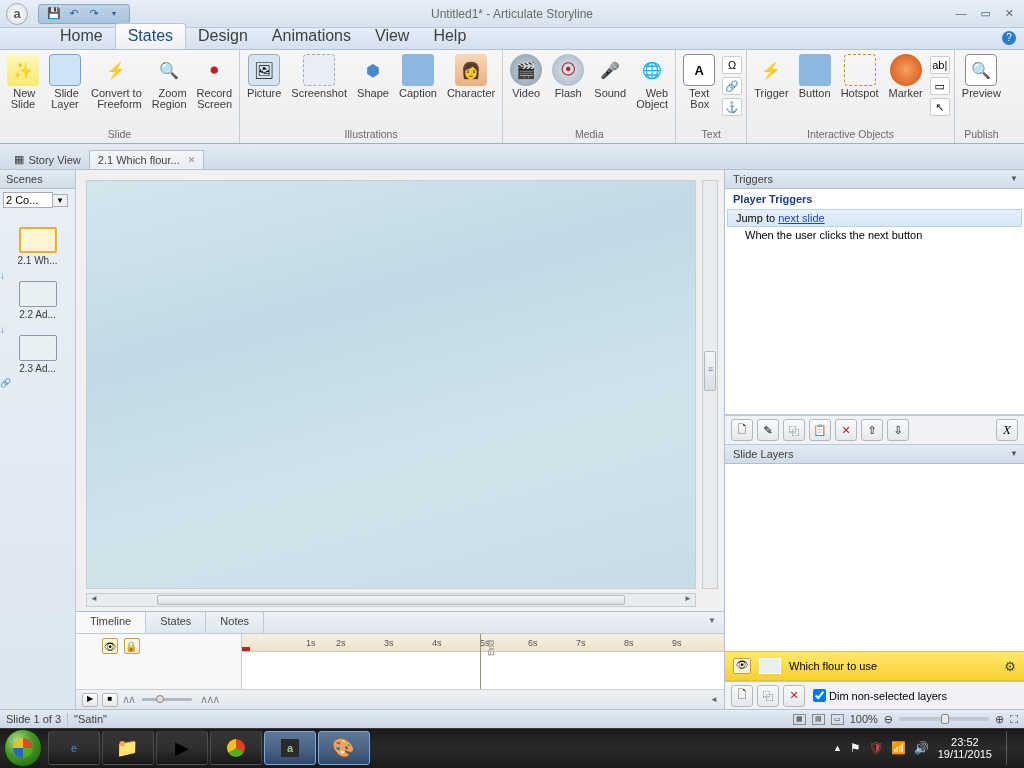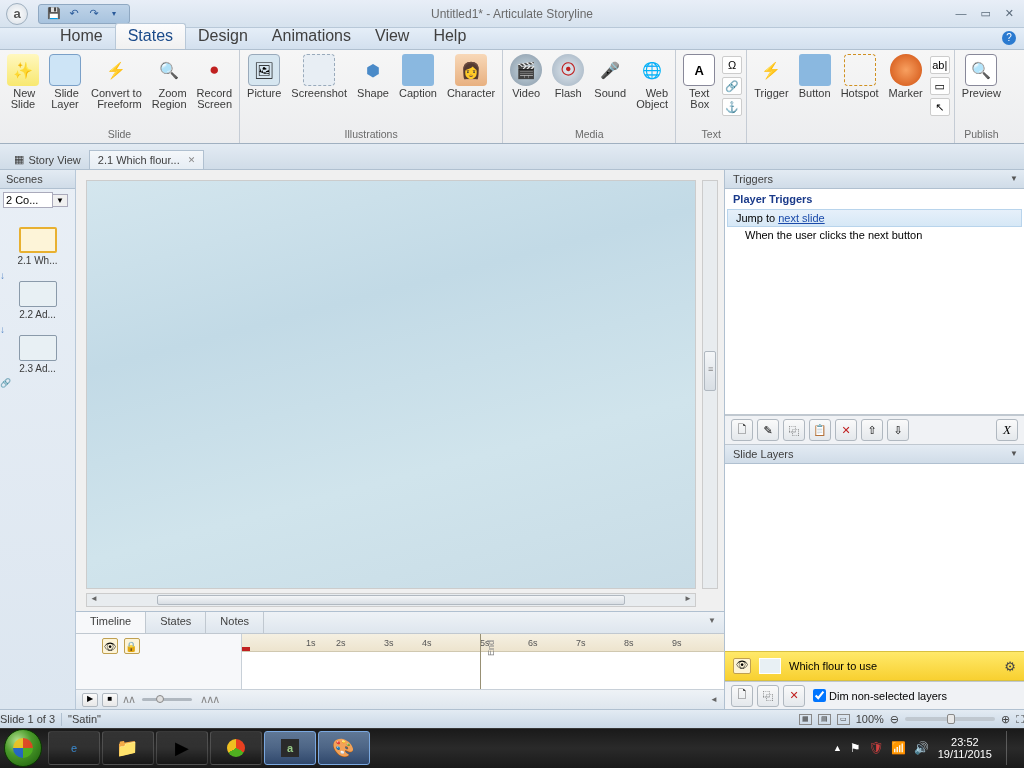--- a/index.html
+++ b/index.html
@@ -81,21 +81,21 @@
 .tool-ic { width:22px; height:22px; border:1px solid #b0b8c0; border-radius:3px; background:linear-gradient(#fafafa,#e4e8ec); display:flex; align-items:center; justify-content:center; font-size:11px; cursor:pointer; }
 .tool-ic.red { color:#c02020; }
 .tool-ic.var { font-style:italic; font-family: serif; font-size:13px; margin-left:auto; }
 .layers-body { flex:1; background:#fff; }
 .base-layer { height:30px; background:linear-gradient(#ffe96a,#f8d030); display:flex; align-items:center; gap:8px; padding:0 8px; border-top:1px solid #d8c040; border-bottom:1px solid #d8c040; }
 .bl-eye { width:18px; height:16px; background:#fdf4d8; border:1px solid #c0a050; border-radius:2px; font-size:10px; text-align:center; }
 .bl-thumb { width:22px; height:16px; background:#e8f0f4; border:1px solid #fff; }
 .bl-gear { margin-left:auto; font-size:13px; color:#444; }
 .layer-tools { height:28px; display:flex; align-items:center; gap:4px; padding:0 6px; background:#f0f2f5; border-top:1px solid #c0c8d0; }
 .dim-chk { display:flex; align-items:center; gap:3px; font-size:11px; margin-left:4px; }
-.statusbar { height:19px; background:linear-gradient(#e3ebf3,#cad8e6); border-top:1px solid #b0c0d0; display:flex; align-items:center; font-size:11px; color:#404040; padding:0 0; }
+.statusbar { height:19px; background:linear-gradient(#e3ebf3,#cad8e6); border-top:1px solid #b0c0d0; display:flex; align-items:center; font-size:11px; color:#404040; padding:0 6px; }
 .statusbar .sep { width:1px; height:13px; background:#b0c0d0; margin:0 6px; }
 .statusbar .right { margin-left:auto; display:flex; align-items:center; gap:6px; }
 .view-ic { width:13px; height:11px; border:1px solid #888; font-size:7px; text-align:center; }
 .zoom-slider { width:90px; height:4px; background:#c0c8d0; position:relative; border-radius:2px; }
 .zoom-slider .k { position:absolute; left:42px; top:-3px; width:8px; height:10px; background:#e8e8e8; border:1px solid #888; border-radius:2px; }
 .taskbar { height:40px; background: linear-gradient(#4a4a4a 0%, #1a1a1a 3%, #2a2a2a 50%, #1a1a1a 100%); display:flex; align-items:center; padding:0 4px; }
 .start-orb { width:38px; height:38px; border-radius:50%; background: radial-gradient(circle at 35% 30%, #b4e090,#4a9a2a 40%,#1a5a0a); border:1px solid #0a3a00; margin-right:6px; position:relative; }
 .start-orb::after { content:""; position:absolute; inset:8px; border-radius:50%; background: conic-gradient(#e84020 0 25%, #50b020 25% 50%, #2060d0 50% 75%, #f0c020 75% 100%); opacity:0.9; }
 .task-btn { width:52px; height:34px; border-radius:3px; border:1px solid rgba(255,255,255,0.15); background:linear-gradient(rgba(255,255,255,0.1),rgba(0,0,0,0.2)); margin-right:2px; display:flex; align-items:center; justify-content:center; font-size:18px; }
 .task-btn.active { background: linear-gradient(rgba(140,180,230,0.6),rgba(60,100,160,0.6)); border-color:#7aa8e0; }
@@ -268,20 +268,21 @@
       <div class="rbtn">
           <div class="ricon i-mark"></div>
           <div class="rlabel">Marker</div>
         </div>
       <div class="small-stack">
         <div class="sicon">ab|</div>
         <div class="sicon">▭</div>
         <div class="sicon">↖</div>
       </div>
     </div>
+    <div class="rgroup-label">Interactive Objects</div>
   </div>
   <div class="rgroup" style="border-right:none">
     <div class="rgroup-items">
       <div class="rbtn">
           <div class="ricon i-prev">🔍</div>
           <div class="rlabel">Preview</div>
         </div>
     </div>
     <div class="rgroup-label">Publish</div>
   </div>
@@ -349,21 +350,21 @@
         <div class="tl-left">
           <div class="tl-eye">👁</div>
           <div class="tl-lock">🔒</div>
         </div>
         <div class="tl-ruler">
           <div class="ruler-bar">
             <div class="playhead"></div>
             <span class="tick" style="left:64px">1s</span>
             <span class="tick" style="left:94px">2s</span>
             <span class="tick" style="left:142px">3s</span>
-            <span class="tick" style="left:180px">4s</span>
+            <span class="tick" style="left:190px">4s</span>
             <span class="tick" style="left:238px">5s</span>
             <span class="tick" style="left:286px">6s</span>
             <span class="tick" style="left:334px">7s</span>
             <span class="tick" style="left:382px">8s</span>
             <span class="tick" style="left:430px">9s</span>
           </div>
           <div class="end-line" style="left:238px"></div>
           <div class="end-label" style="left:244px">End</div>
         </div>
       </div>

